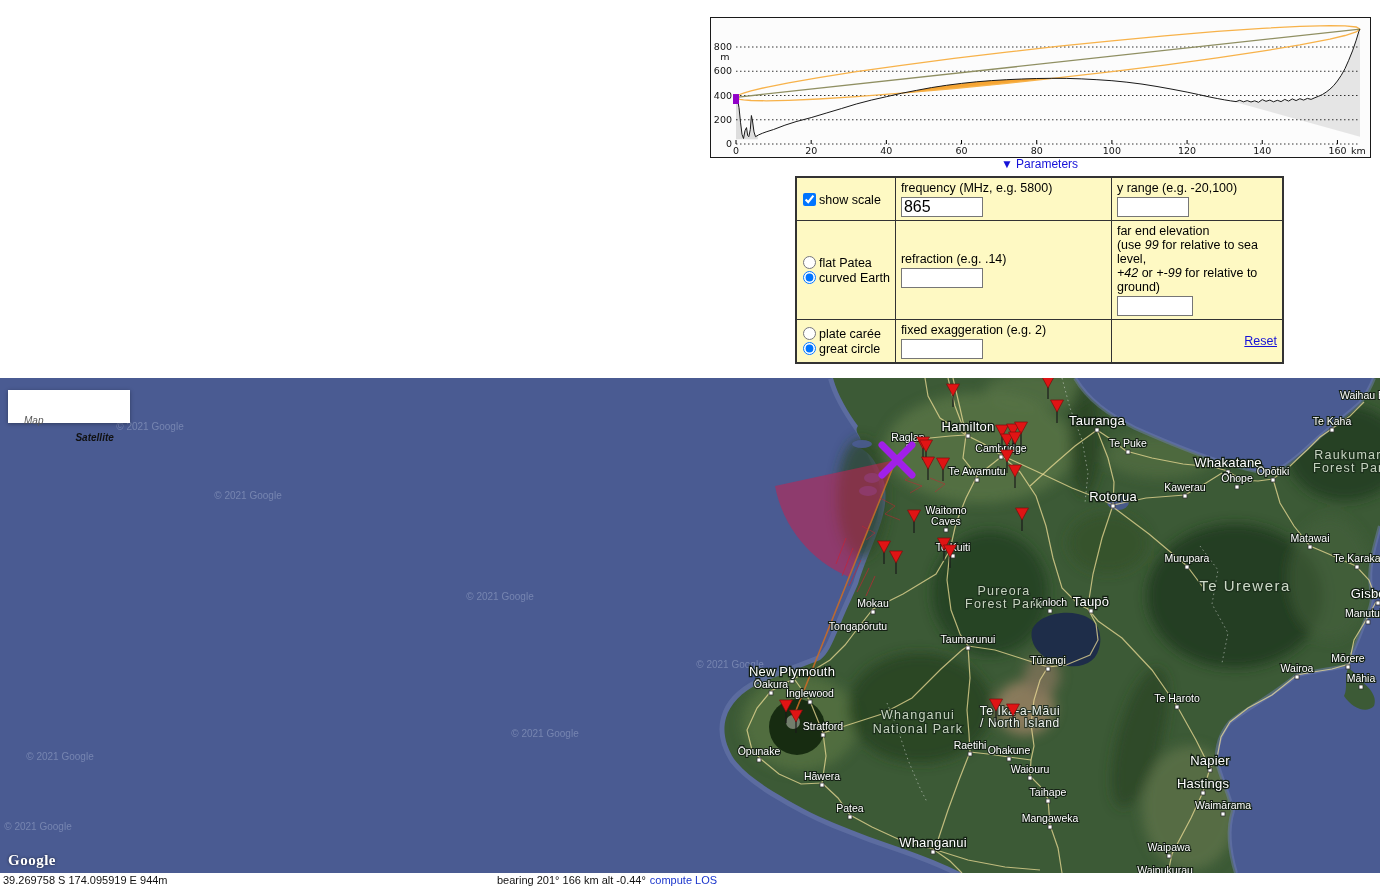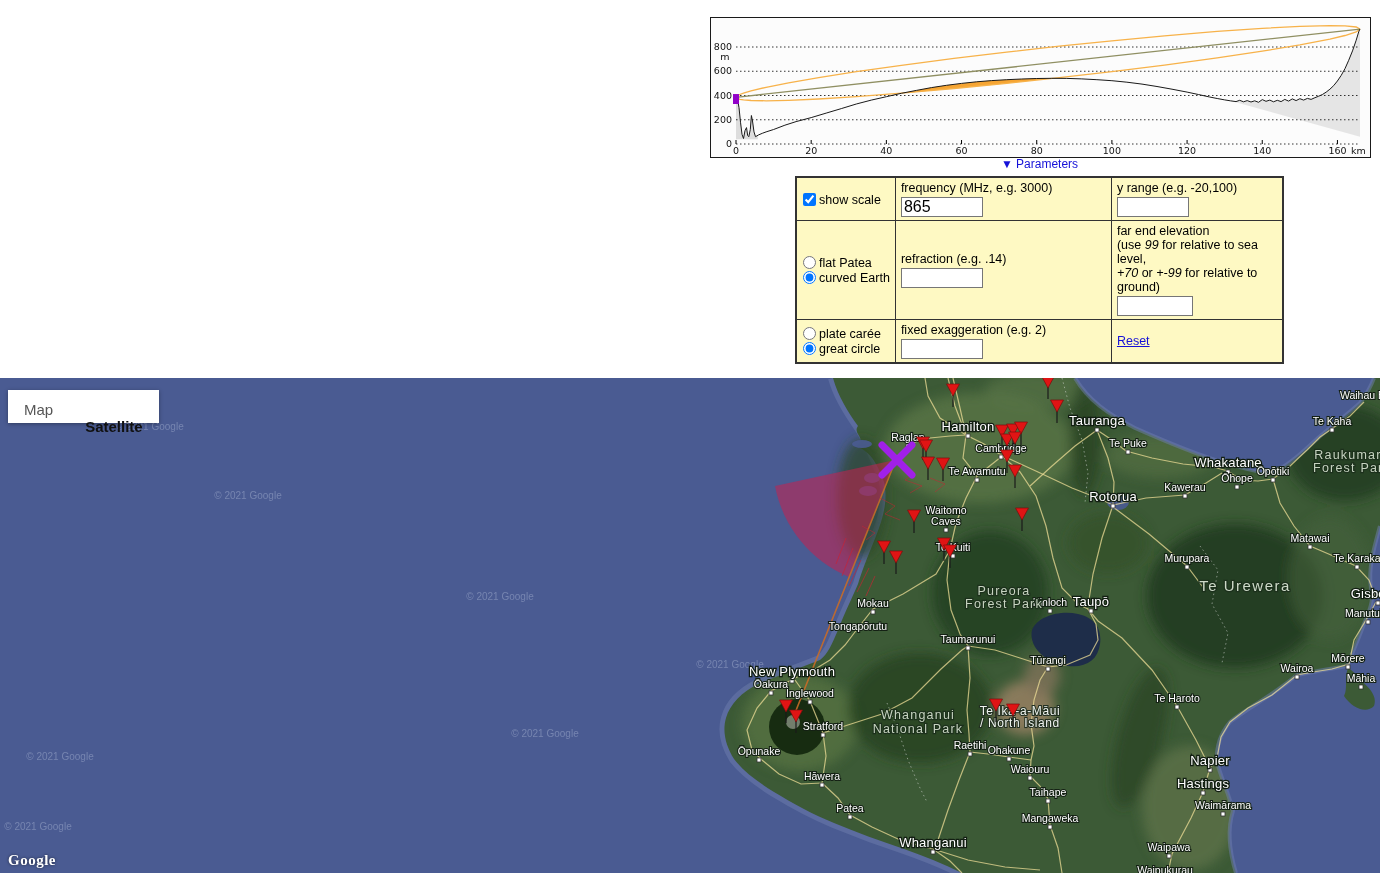--- a/index.html
+++ b/index.html
@@ -7,26 +7,26 @@
   .chart-panel{position:absolute;left:710px;top:17px;width:659px;height:139px;border:1px solid #1a1a1a;background:#fcfcfc;}
   .params-link{position:absolute;left:795px;top:157px;width:489px;text-align:center;font-size:12px;color:#1511d8;cursor:pointer;}
   .params-table{position:absolute;left:795px;top:176px;width:489px;border-collapse:collapse;font-size:12.5px;color:#000;background:#fef9c3;}
   .params-table td{border:1px solid #333;padding:3px 5px;vertical-align:middle;}
   .params-table{border:2px solid #333;}
   td.c1{width:86px;} td.c2{width:208px;} td.c3{width:162px;}
   .params-table input[type=text]{height:16px;border:1px solid #767676;font-size:16px;font-family:"Liberation Sans",sans-serif;margin-top:2px;}
   .in76{width:76px;} .in70{width:70px;} .in66{width:66px;}
   .params-table label{display:block;white-space:nowrap;}
   .params-table label input{vertical-align:-2px;margin:1px 3px 1px 1px;}
-  td.reset{text-align:left;}
+  td.reset{text-align:right;}
   td.reset a{color:#1511d8;text-decoration:underline;cursor:pointer;}
   .rowline{white-space:nowrap;}
   .map-wrap{position:absolute;left:0;top:378px;width:1380px;height:495px;background:#4a5b92;}
   .map-control{position:absolute;left:8px;top:12px;height:33px;background:#fff;box-shadow:0 1px 4px rgba(0,0,0,.35);display:flex;align-items:stretch;z-index:5;}
-  .map-btn{line-height:33px;padding:3px 16px;font-size:15px;color:#565656;cursor:pointer;}
+  .map-btn{line-height:33px;padding:14px 16px;font-size:10px;color:#565656;cursor:pointer;font-style:italic;}
   .map-btn.active{font-weight:bold;color:#111;margin-top:17px;}
   .google-logo{position:absolute;left:8px;bottom:4px;color:#fff;font-size:15px;font-weight:bold;letter-spacing:.5px;text-shadow:0 0 3px rgba(0,0,0,.6);z-index:5;font-family:Liberation Serif, serif;}
   .status-bar{position:absolute;left:0;top:873px;width:1380px;height:15px;background:#fff;font-size:11px;color:#111;line-height:15px;}
   .status-left{position:absolute;left:3px;top:0;}
   .status-center{position:absolute;left:497px;top:0;}
   .status-center a{color:#1a35cc;cursor:pointer;text-decoration:none;margin-left:4px;}
   
   .c-tick{font:9.5px "DejaVu Sans",sans-serif;fill:#111;}
   
   text{font-family:"Liberation Sans",sans-serif;}
@@ -89,21 +89,21 @@
 
   <table class="params-table">
     <tbody>
         <tr>
       <td class="c1">
         <label>
           <input type="checkbox" checked="checked" style=""><span>show scale</span>
         </label>
       </td>
       <td class="c2">
-        <div>frequency (MHz, e.g. 3000)</div>
+        <div>frequency (MHz, e.g. 5800)</div>
         <input type="text" class="in76" value="865" style="">
       </td>
       <td class="c3">
         <span class="rowline">y range (e.g. -20,100)</span>
         <input type="text" class="in66" style="">
       </td>
     </tr>
     <tr>
       <td class="c1">
         <label>
@@ -113,21 +113,21 @@
           <input type="radio" name="earth" checked="checked" style=""><span>curved Earth</span>
         </label>
       </td>
       <td class="c2">
         <div>refraction (e.g. .14)</div>
         <input type="text" class="in76" style="">
       </td>
       <td class="c3">
         <div>far end elevation</div>
         <div><span>(use </span><i>99</i><span> for relative to sea level,</span></div>
-        <div><i>+70</i><span> or </span><i>+-99</i><span> for relative to ground)</span></div>
+        <div><i>+42</i><span> or </span><i>+-99</i><span> for relative to ground)</span></div>
         <input type="text" class="in70" style="">
       </td>
     </tr>
     <tr>
       <td class="c1">
         <label>
           <input type="radio" name="proj" style=""><span>plate carée</span>
         </label>
         <label>
           <input type="radio" name="proj" checked="checked" style=""><span>great circle</span>
@@ -551,14 +551,20 @@
           <line x1="912" y1="67" x2="882" y2="97" stroke="#a020e8" stroke-width="7" stroke-linecap="round"></line>
         </g>
       </svg>
     <div class="map-control">
       <div class="map-btn">Map</div>
       <div class="map-btn active">Satellite</div>
     </div>
     <div class="google-logo">Google</div>
   </div>
 
+  <div class="status-bar">
+    <span class="status-left">39.269758 S 174.095919 E 944m</span>
+    <span class="status-center">
+      <span>bearing 201° 166 km alt -0.44°</span><a>compute LOS</a>
+    </span>
+  </div>
 
 </div>
 
 </body></html>

